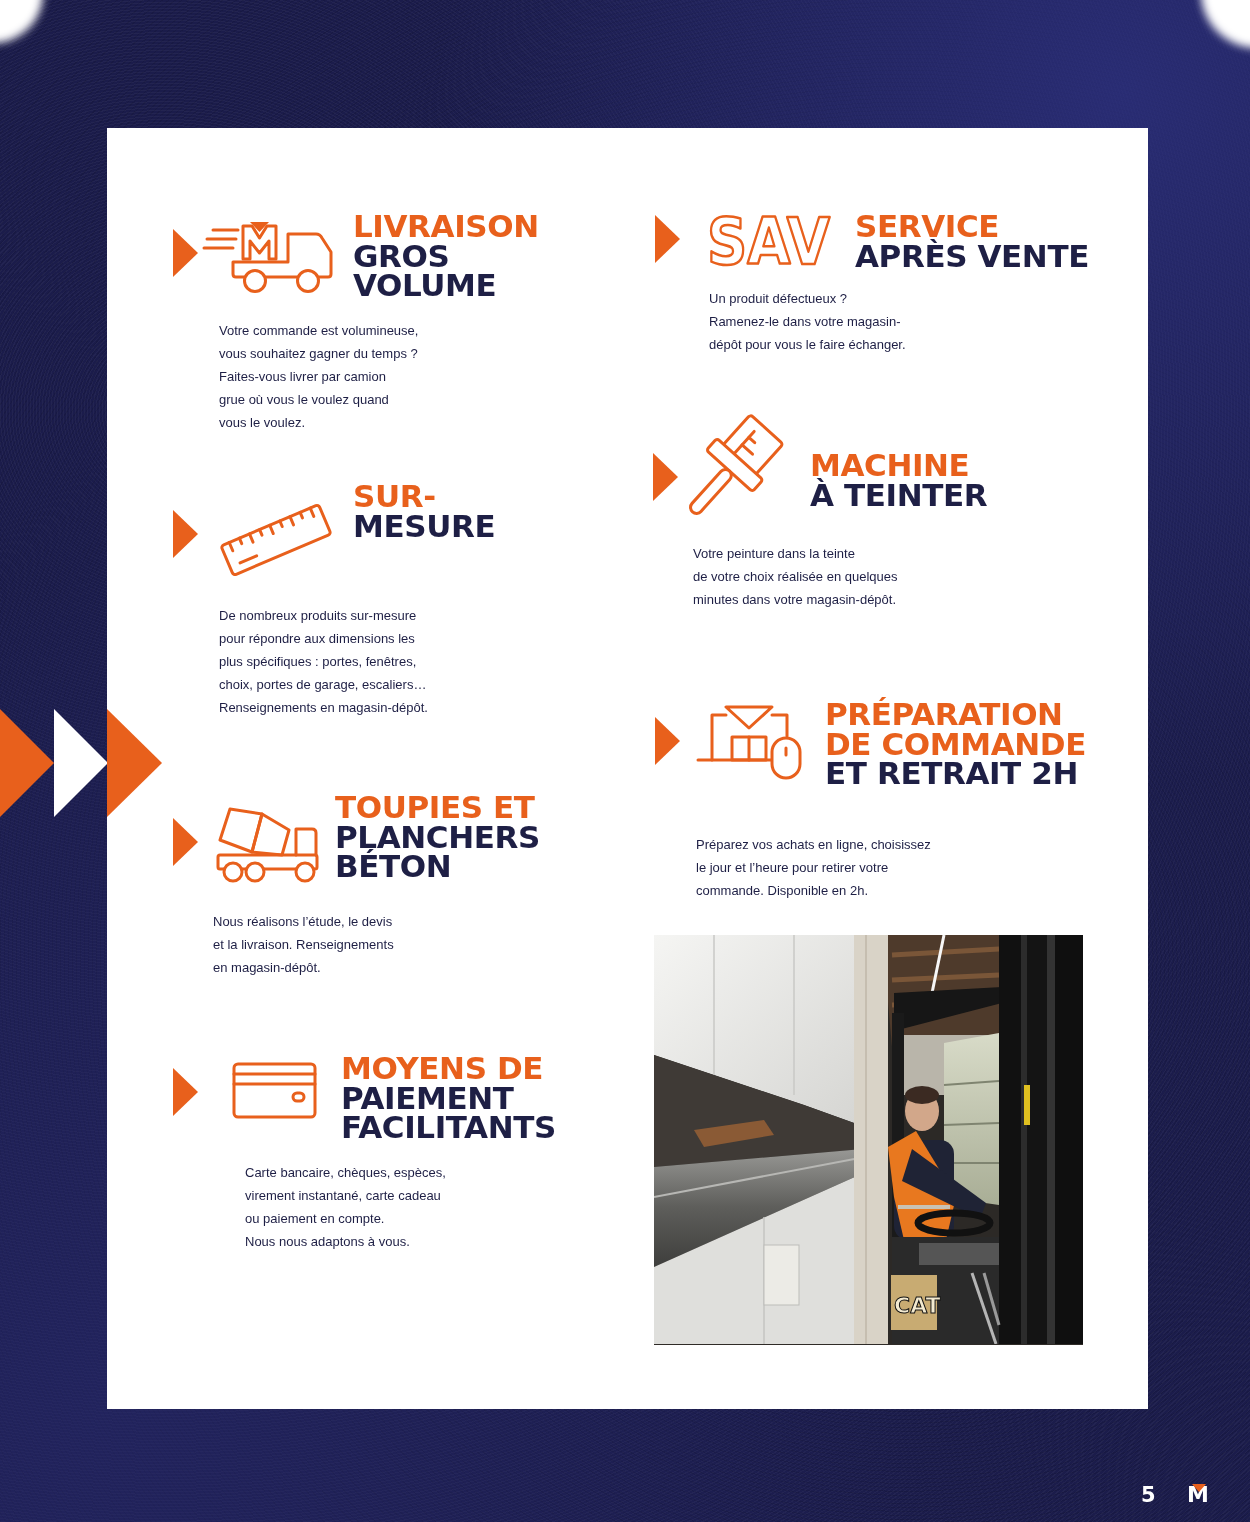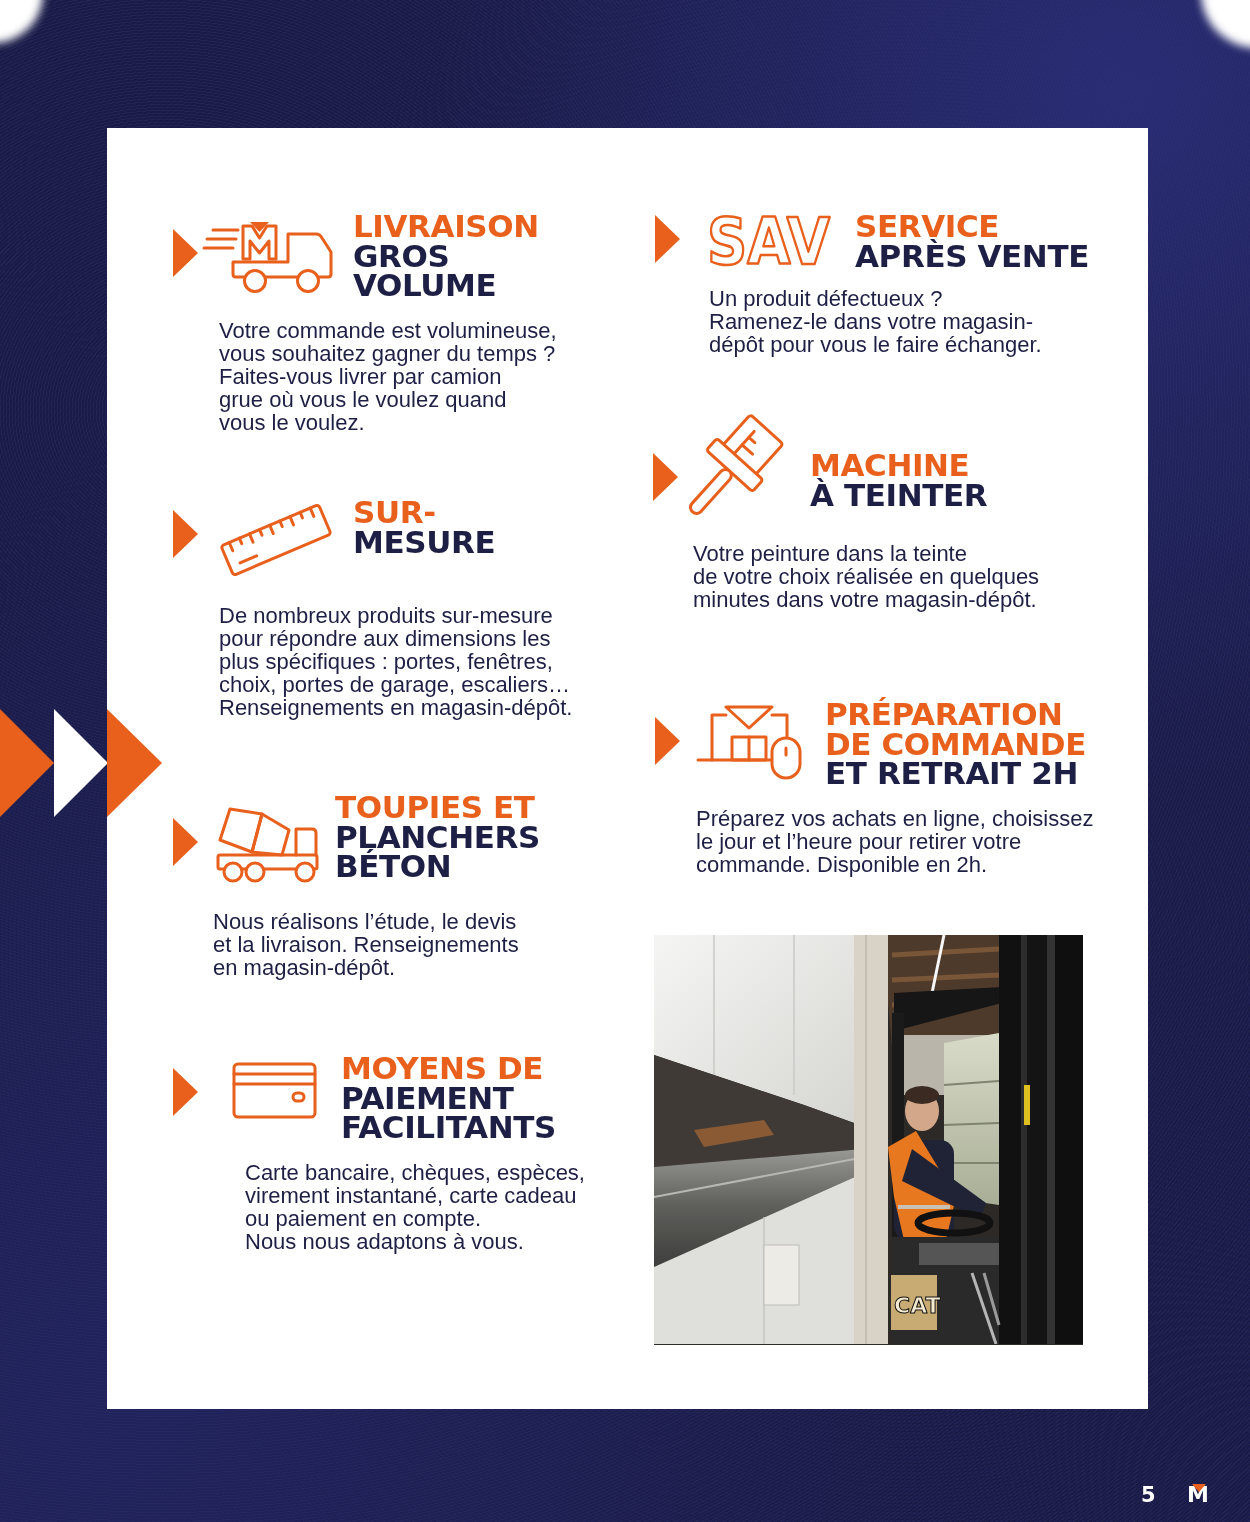--- a/index.html
+++ b/index.html
@@ -31,21 +31,21 @@
     }
     .title {
       position: absolute; white-space: nowrap;
       font-family: "DejaVu Sans", sans-serif; font-weight: bold;
       font-size: 31px; line-height: 29.5px; letter-spacing: -0.4px;
     }
     .title .o { color: var(--orange); }
     .title .n { color: var(--navy); }
     .body {
       position: absolute; white-space: nowrap; color: var(--navy);
-      font-family: "Liberation Sans", sans-serif; font-size: 22px; line-height: 23px;
+      font-family: "Liberation Sans", sans-serif; font-size: 13px; line-height: 23px;
     }
     .icon { position: absolute; }
     .ic { fill: none; stroke: var(--orange); stroke-width: 3; stroke-linejoin: round; stroke-linecap: round; }
     .ic .wf { fill: #fff; }
 
     .photo { position: absolute; left: 654px; top: 935px; width: 429px; height: 410px; overflow: hidden; background: #2f2b27; }
 
     .page-number {
       position: absolute; left: 1141px; top: 1484px; color: #fff;
       font-family: "DejaVu Sans", sans-serif; font-weight: bold; font-size: 21px; line-height: 22px;
@@ -115,21 +115,21 @@
         <line x1="-22" y1="-16" x2="-22" y2="-7"></line>
         <line x1="-11" y1="-16" x2="-11" y2="-10"></line>
         <line x1="0" y1="-16" x2="0" y2="-7"></line>
         <line x1="11" y1="-16" x2="11" y2="-10"></line>
         <line x1="22" y1="-16" x2="22" y2="-7"></line>
         <line x1="33" y1="-16" x2="33" y2="-10"></line>
         <line x1="44" y1="-16" x2="44" y2="-7"></line>
         <line x1="-42" y1="7" x2="-24" y2="7"></line>
       </g>
     </svg>
-    <div class="title" style="left:353px;top:498px;">
+    <div class="title" style="left:353px;top:482px;">
       <div class="o">SUR-</div>
       <div class="n">MESURE</div>
     </div>
     <div class="body" style="left:219px;top:604px;">
       <div>De nombreux produits sur-mesure</div>
       <div>pour répondre aux dimensions les</div>
       <div>plus spécifiques : portes, fenêtres,</div>
       <div>choix, portes de garage, escaliers…</div>
       <div>Renseignements en magasin-dépôt.</div>
     </div>
@@ -234,21 +234,21 @@
         <line x1="3" y1="58" x2="77" y2="58"></line>
         <rect class="wf" x="77" y="36" width="28" height="40" rx="14"></rect>
         <line x1="91" y1="46" x2="91" y2="53"></line>
       </g>
     </svg>
     <div class="title" style="left:825px;top:700px;">
       <div class="o">PRÉPARATION</div>
       <div class="o">DE COMMANDE</div>
       <div class="n">ET RETRAIT 2H</div>
     </div>
-    <div class="body" style="left:696px;top:807px;">
+    <div class="body" style="left:696px;top:833px;">
       <div>Préparez vos achats en ligne, choisissez</div>
       <div>le jour et l’heure pour retirer votre</div>
       <div>commande. Disponible en 2h.</div>
     </div>
   </section>
 
   <div class="photo">
     <svg width="429" height="409" viewBox="0 0 429 409">
       <defs>
         <linearGradient id="boxTop" x1="0" y1="0" x2="1" y2="1">

